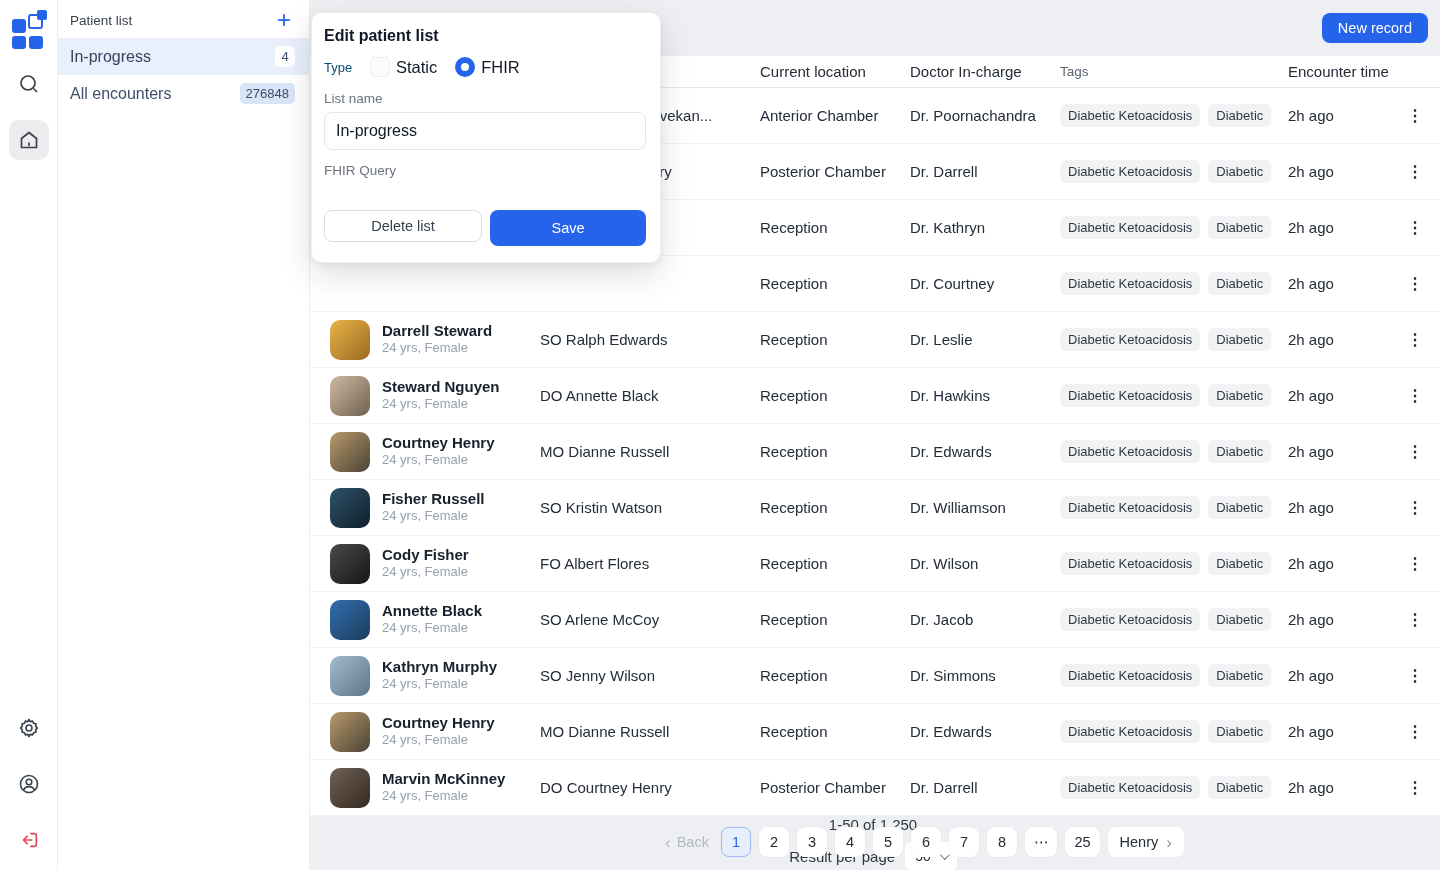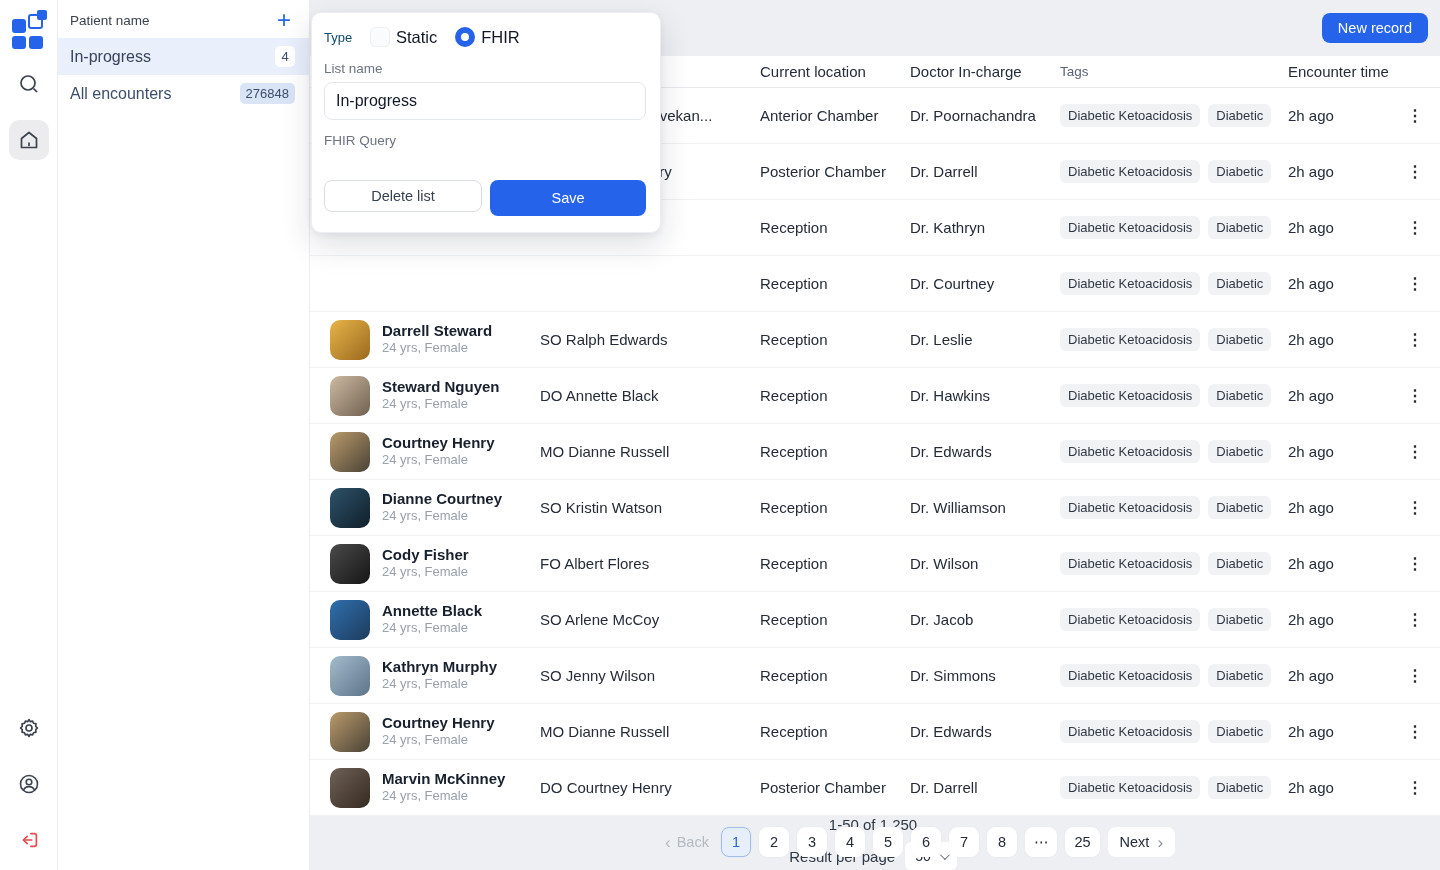--- a/index.html
+++ b/index.html
@@ -157,21 +157,21 @@
         <path d="M14 5h4a2 2 0 0 1 2 2v10a2 2 0 0 1-2 2h-4"></path>
         <path d="M10 8l-4 4 4 4"></path>
           <line x1="6" y1="12" x2="15" y2="12"></line>
       </svg>
     </div>
   </div>
 </div>
 
 <div class="panel">
   <div class="panel-head">
-    <span class="panel-title">Patient name</span>
+    <span class="panel-title">Patient list</span>
     <span class="add-btn">+</span>
   </div>
   <div id="plist-items">
       <div class="plist-item active">
         <span class="lbl">In-progress</span>
         <span class="count-badge">4</span>
       </div>
       <div class="plist-item">
         <span class="lbl">All encounters</span>
         <span class="count-badge">276848</span>
@@ -294,21 +294,21 @@
             <span class="tag">Diabetic Ketoacidosis</span>
             <span class="tag">Diabetic</span>
           </div>
           <div class="col-time">2h ago</div>
           <div class="col-kebab"><span class="kebab">⋮</span></div>
         </div>
         <div class="trow">
           <div class="col-patient">
             <div class="avatar" style="background: linear-gradient(135deg, rgb(45, 82, 105), rgb(16, 31, 43));"></div>
             <div>
-              <div class="pname">Dianne Courtney</div>
+              <div class="pname">Fisher Russell</div>
               <div class="pmeta">24 yrs, Female</div>
             </div>
           </div>
           <div class="col-pract">SO Kristin Watson</div>
           <div class="col-loc">Reception</div>
           <div class="col-doc">Dr. Williamson</div>
           <div class="col-tags">
             <span class="tag">Diabetic Ketoacidosis</span>
             <span class="tag">Diabetic</span>
           </div>
@@ -419,35 +419,36 @@
         <span class="page-btn">2</span>
         <span class="page-btn">3</span>
         <span class="page-btn">4</span>
         <span class="page-btn">5</span>
         <span class="page-btn">6</span>
         <span class="page-btn">7</span>
         <span class="page-btn">8</span>
         <span class="page-btn">⋯</span>
         <span class="page-btn">25</span>
         <span class="next-btn">
-          <span>Next</span>
+          <span>Henry</span>
           <span class="chev">›</span>
         </span>
       </div>
     <div class="rpp">
       <span class="rpp-label">Result per page</span>
       <span class="rpp-select">
         <span>50</span>
         <span class="chev-down"></span>
       </span>
     </div>
   </div>
 </div>
 
 <div class="popover">
+  <div class="pop-title">Edit patient list</div>
   <div class="type-row">
     <span class="type-label">Type</span>
     <span class="opt">
       <span class="box"></span>
       <span class="opt-lbl">Static</span>
     </span>
     <span class="opt">
       <span class="radio"></span>
       <span class="opt-lbl">FHIR</span>
     </span>

